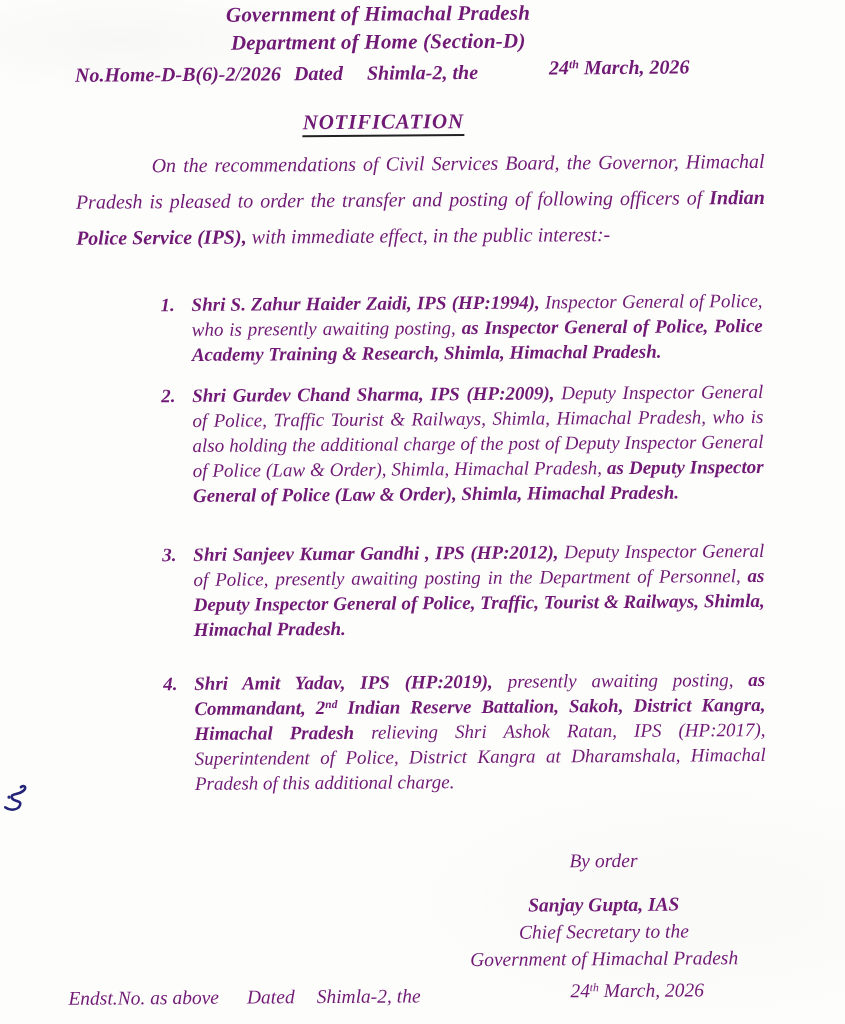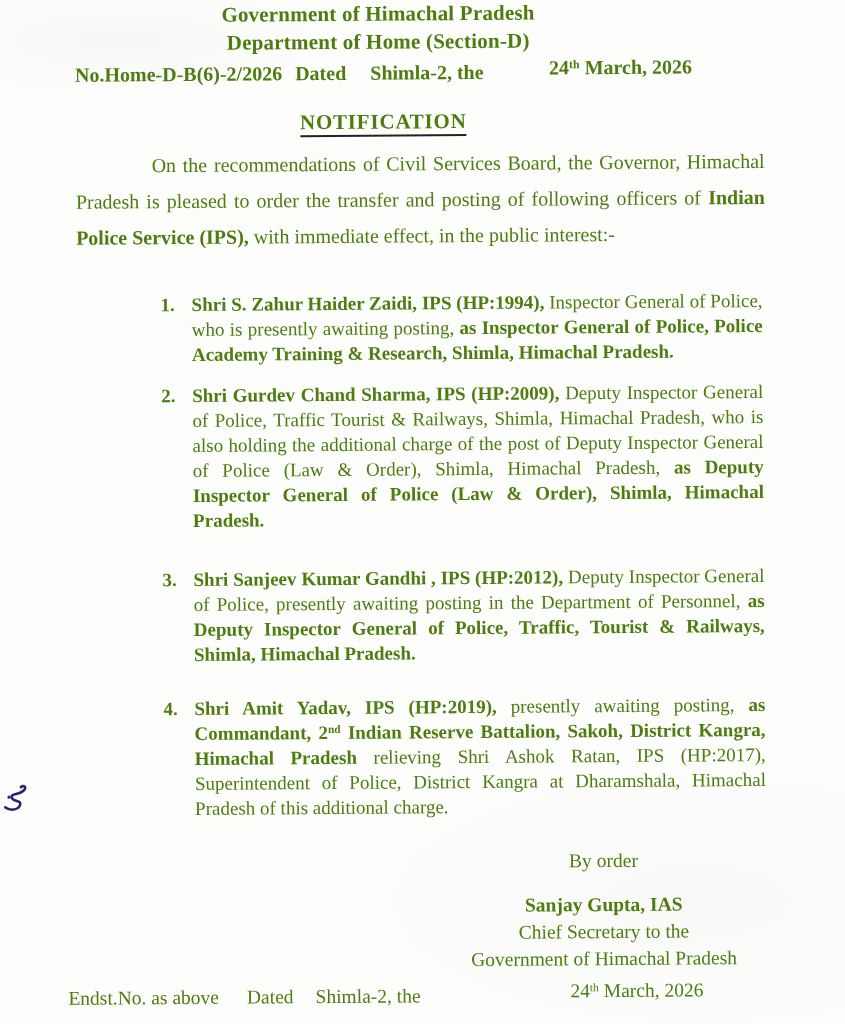--- a/index.html
+++ b/index.html
@@ -134,21 +134,21 @@
   }
 
   .ink-mark {
     position: absolute;
     left: 2px; top: 783px;
   }
 </style>
 </head>
 <body>
 
-<div class="page" style="background: rgb(253, 253, 252); color: #4d7c0f;">
+<div class="page" style="background: rgb(253, 253, 252); color: #701a75; font-style: italic;">
   <div class="tilt">
 
     <div class="doc-header">
       <div>Government of Himachal Pradesh</div>
       <div>Department of Home (Section-D)</div>
     </div>
 
     <div class="ref-line">
       <span>No.Home-D-B(6)-2/2026</span><span class="ref-dated">Dated</span><span class="ref-place">Shimla-2, the</span>
       <span class="ref-date"><span>24</span><sup>th</sup><span> March, 2026</span></span>

